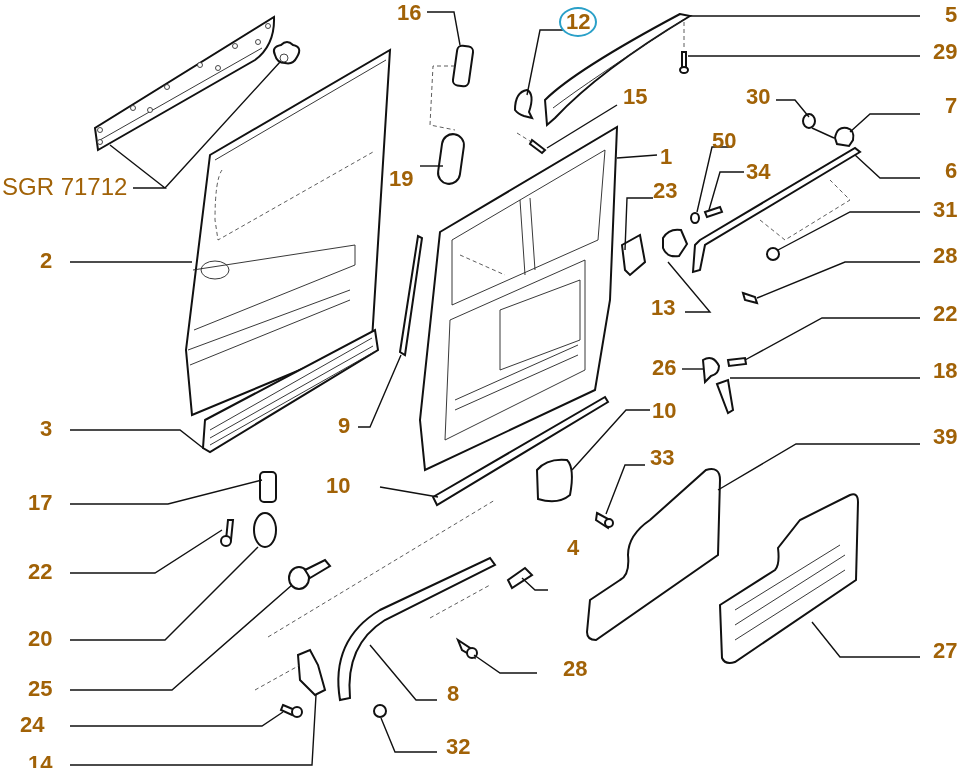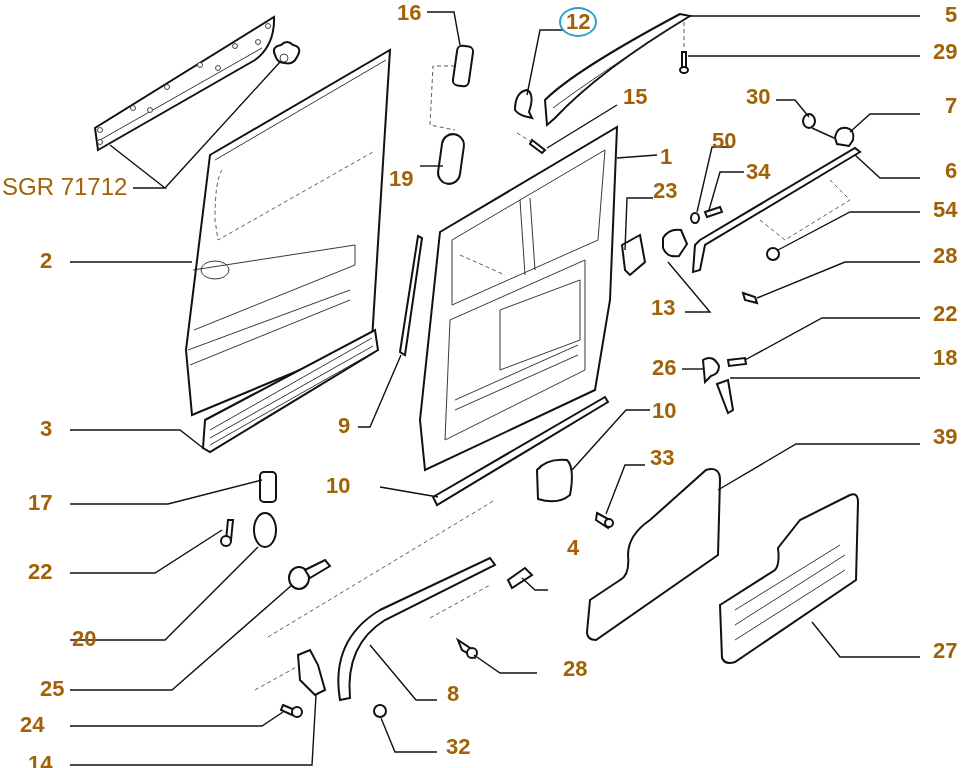--- a/index.html
+++ b/index.html
@@ -247,22 +247,22 @@
     <path class="lead" d="M437 700 L416 700 L370 645"></path>
     <path class="lead" d="M437 752 L395 752 L381 718"></path>
   </g>
 </svg>
 
 <div class="lbl plain" style="left:2px;top:176px;">SGR 71712</div>
 <div class="lbl" style="left:40px;top:250px;">2</div>
 <div class="lbl" style="left:40px;top:418px;">3</div>
 <div class="lbl" style="left:28px;top:492px;">17</div>
 <div class="lbl" style="left:28px;top:561px;">22</div>
-<div class="lbl" style="left:28px;top:628px;margin-left:44px;">20</div>
-<div class="lbl" style="left:28px;top:678px;margin-left:12px;">25</div>
+<div class="lbl" style="left:28px;top:628px;">20</div>
+<div class="lbl" style="left:28px;top:678px;">25</div>
 <div class="lbl" style="left:20px;top:714px;">24</div>
 <div class="lbl" style="left:28px;top:753px;">14</div>
 
 <div class="lbl" style="left:397px;top:2px;">16</div>
 <div class="lbl" style="left:389px;top:168px;">19</div>
 <div class="lbl" style="left:338px;top:415px;">9</div>
 <div class="lbl" style="left:326px;top:475px;">10</div>
 
 <div class="hl" style="left: 559px; top: 7px; border-color: rgb(42, 160, 200);"></div>
 <div class="lbl" style="left:566px;top:11px;">12</div>
@@ -279,18 +279,18 @@
 <div class="lbl" style="left:446px;top:736px;">32</div>
 
 <div class="lbl" style="left:712px;top:130px;">50</div>
 <div class="lbl" style="left:746px;top:161px;">34</div>
 <div class="lbl" style="left:746px;top:86px;">30</div>
 
 <div class="lbl" style="left:945px;top:4px;">5</div>
 <div class="lbl" style="left:933px;top:41px;">29</div>
 <div class="lbl" style="left:945px;top:95px;">7</div>
 <div class="lbl" style="left:945px;top:160px;">6</div>
-<div class="lbl" style="left:933px;top:199px;">54</div>
+<div class="lbl" style="left:933px;top:199px;">31</div>
 <div class="lbl" style="left:933px;top:245px;">28</div>
 <div class="lbl" style="left:933px;top:303px;">22</div>
-<div class="lbl" style="left:933px;top:347px;">18</div>
+<div class="lbl" style="left:933px;top:360px;">18</div>
 <div class="lbl" style="left:933px;top:426px;">39</div>
 <div class="lbl" style="left:933px;top:640px;">27</div>
 
 </body></html>

